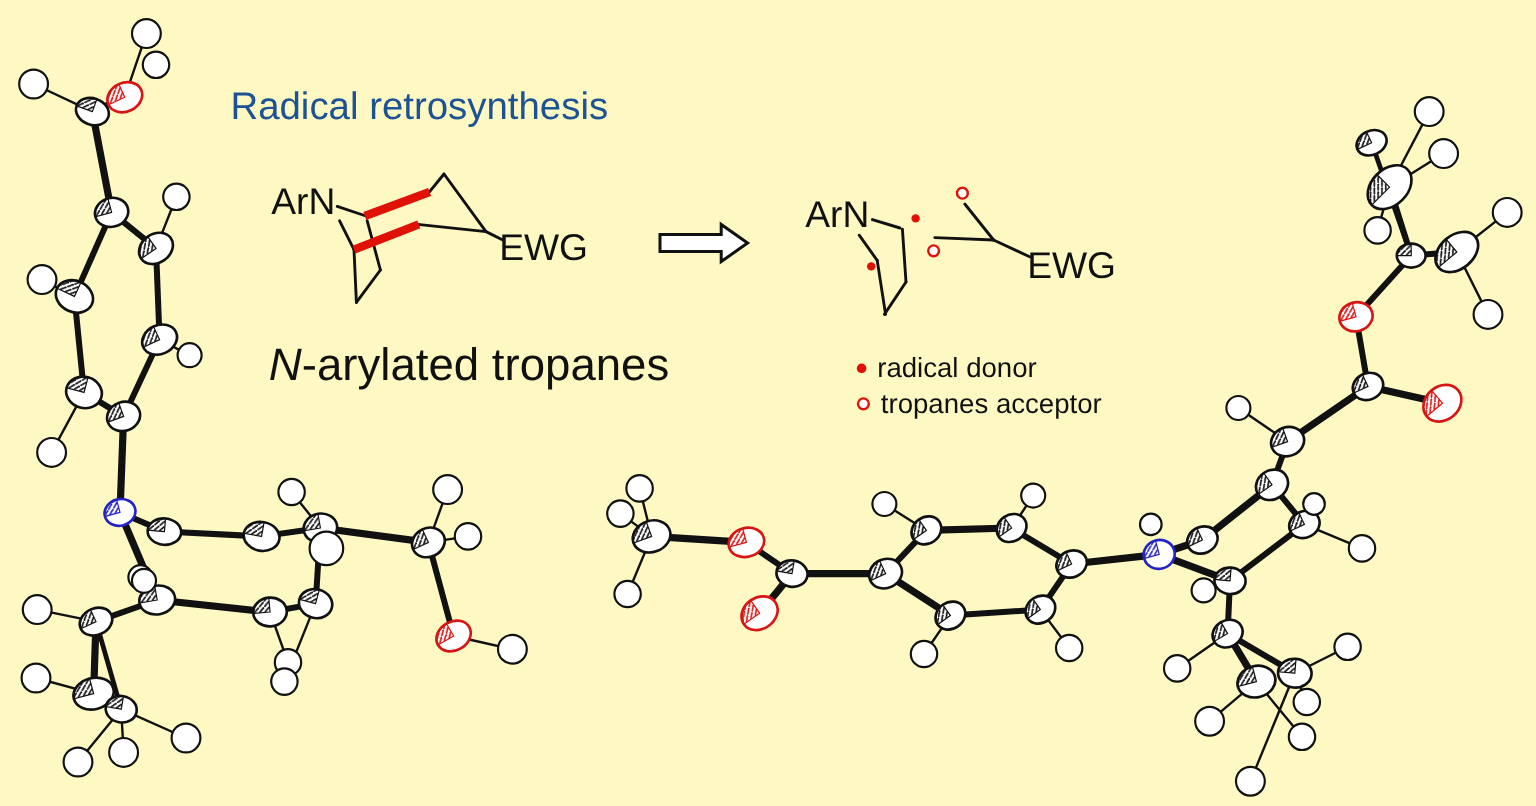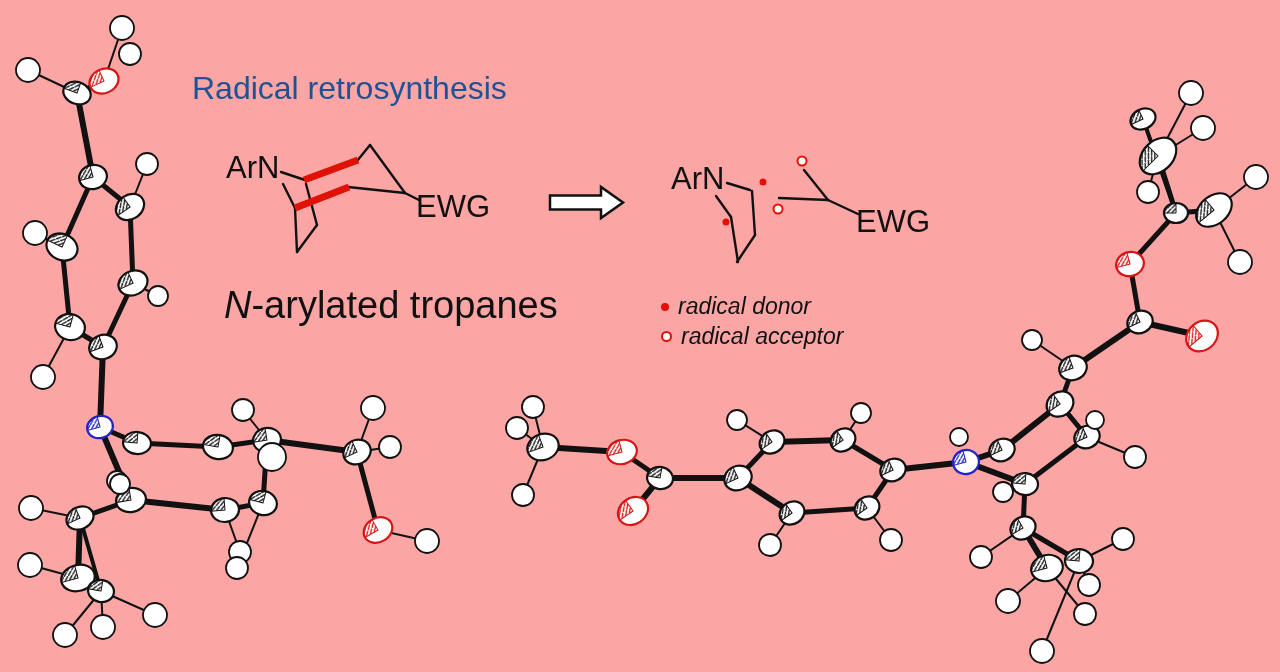--- a/index.html
+++ b/index.html
@@ -1,26 +1,26 @@
 <!DOCTYPE html>
 <html><head>
 <meta charset="utf-8">
 <style>
   html,body{margin:0;padding:0;background:#fff;}
-  #stage{position:relative;width:1280px;height:672px;background:#fca5a5;overflow:hidden;
+  #stage{position:relative;width:1280px;height:672px;background:#fef9c3;overflow:hidden;
          font-family:"Liberation Sans",sans-serif;}
   #figure{position:absolute;left:0;top:0;}
   .txt{position:absolute;line-height:1;white-space:nowrap;color:#111;}
   #title{left:192px;top:72px;font-size:32px;}
   #arn-left{left:226px;top:152px;font-size:31px;}
   #ewg-left{left:416px;top:191px;font-size:31px;}
   #caption-left{left:224px;top:286px;font-size:38px;}
   #arn-right{left:671px;top:163px;font-size:31px;}
   #ewg-right{left:856px;top:206px;font-size:31px;}
-  #legend{position:absolute;left:661px;top:293px;display:flex;flex-direction:column;gap:3px;font-style:italic;}
+  #legend{position:absolute;left:714px;top:293px;display:flex;flex-direction:column;gap:3px;}
   .legend-row{display:flex;align-items:center;gap:9px;height:27px;font-size:23px;color:#111;}
   .marker{flex:0 0 auto;}
   .marker-filled{width:8px;height:8px;border-radius:50%;}
   .marker-open{width:7px;height:7px;border-radius:50%;border:2px solid;background:#fff;}
   .it{font-style:italic;}
 </style>
 </head>
 <body>
 
 <div id="stage">
@@ -395,17 +395,17 @@
     <span class="it">N</span><span>-arylated tropanes</span>
   </div>
 
   <div id="legend">
     <div class="legend-row">
       <span class="marker marker-filled" style="background: rgb(224, 18, 8);"></span>
       <span>radical donor</span>
     </div>
     <div class="legend-row">
       <span class="marker marker-open" style="border-color: rgb(224, 18, 8);"></span>
-      <span>radical acceptor</span>
+      <span>tropanes acceptor</span>
     </div>
   </div>
 
 </div>
 
 </body></html>

